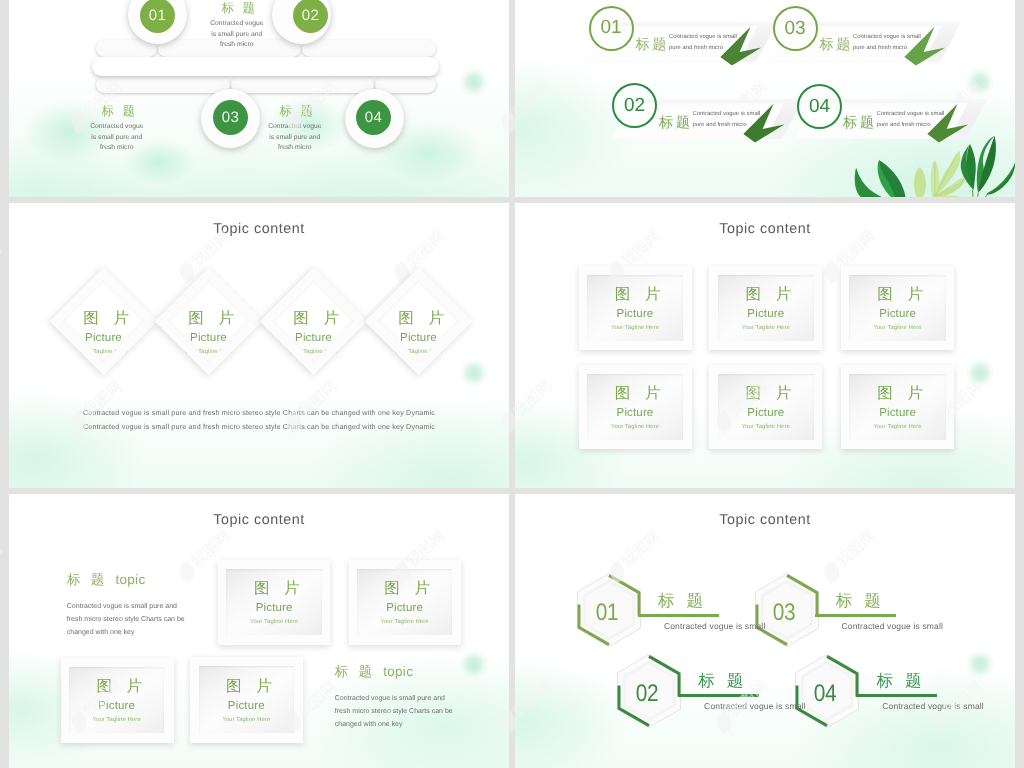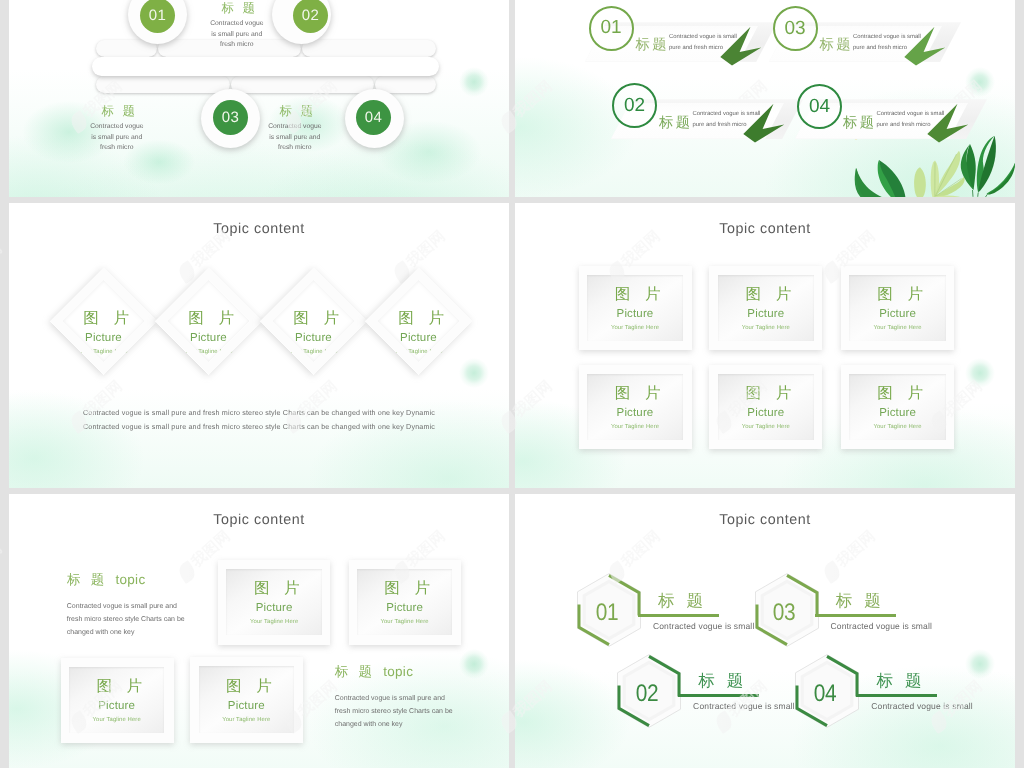--- a/index.html
+++ b/index.html
@@ -123,21 +123,21 @@
      display:flex;flex-direction:column;align-items:center;justify-content:center;padding-top:0px;box-sizing:border-box;}
 
   
   .s5h{position:absolute;color:#8ab45d;font-size:13.5px;white-space:nowrap;}
   .s5h-cn{letter-spacing:3.2px;}
   .s5h-en{letter-spacing:.3px;margin-left:4px;}
   .s5p{position:absolute;color:#6f6f6f;font-size:7px;line-height:13.2px;width:118px;}
 
   
   .s6h{position:absolute;font-size:16.5px;letter-spacing:3.7px;white-space:nowrap;}
-  .s6p{position:absolute;color:#6b6b6b;font-size:8.5px;white-space:nowrap;letter-spacing:.15px;}
+  .s6p{position:absolute;color:#6b6b6b;font-size:8.5px;white-space:nowrap;letter-spacing:.15px;margin-left:11px;}
   .hexnum{position:absolute;font-size:24px;letter-spacing:-0.5px;font-weight:300;transform:scaleX(0.87);}
 </style>
 </head>
 <body>
 
 <div class="grid">
 
 <div class="slide" id="slide1">
   <div class="bg s1bg"></div>
 

